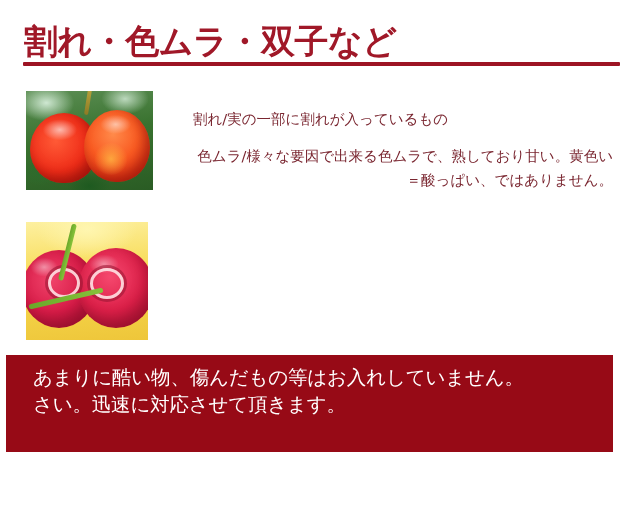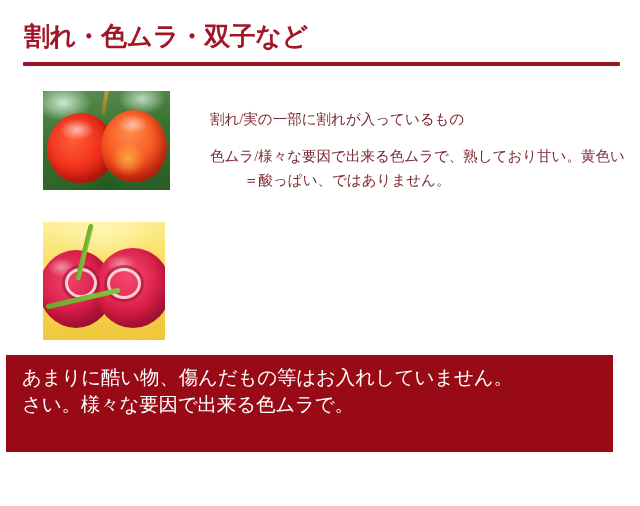--- a/index.html
+++ b/index.html
@@ -27,45 +27,44 @@
     position: absolute;
     left: 0;
     top: 0;
     width: 640px;
     height: 70px;
   }
   .page-title {
     position: absolute;
     left: 24px;
     top: 22px;
-    font-size: 26px;
+    font-size: 34px;
     font-weight: bold;
     line-height: 1.15;
     color: #a01828;
     letter-spacing: -0.5px;
     white-space: nowrap;
   }
   .title-rule {
     position: absolute;
     left: 23px;
     top: 62px;
     width: 597px;
     height: 4px;
     background: #9d1424;
     border-radius: 1px;
   }
 
   
   .content {
     position: absolute;
-    left: 17px;
+    left: 0;
     top: 70px;
     width: 524px;
     height: 280px;
-    font-family: Liberation Serif, serif;
   }
 
   
   .photo {
     position: absolute;
     overflow: hidden;
     background: #d8d8d8;
   }
   .photo-cracked {
     left: 26px;
@@ -217,34 +216,35 @@
   .desc-item {
     color: #7a2630;
     font-size: 14.5px;
     line-height: 1.62;
     margin-bottom: 14px;
     text-indent: 0;
   }
   .desc-item.hang {
     padding-left: 34px;
     text-indent: -34px;
+    text-align: right;
   }
 
   
   .notice-banner {
     position: absolute;
     left: 6px;
     top: 355px;
     width: 607px;
     height: 97px;
     background: #970a16;
   }
   .notice-text {
     position: absolute;
-    left: 16px;
+    left: 27px;
     top: 10px;
     right: 10px;
     color: #ffffff;
     font-size: 19.5px;
     font-weight: normal;
     line-height: 1.38;
     letter-spacing: -0.2px;
   }
   .notice-text p {
     margin: 0;
@@ -283,17 +283,17 @@
     <div class="desc-col">
       <div class="desc-item">割れ/実の一部に割れが入っているもの</div>
       <div class="desc-item hang">色ムラ/様々な要因で出来る色ムラで、熟しており甘い。黄色い＝酸っぱい、ではありません。</div>
     </div>
 
   </div>
 
   <div class="notice-banner">
     <div class="notice-text">
       <p>あまりに酷い物、傷んだもの等はお入れしていません。</p>
-      <p>さい。様々な要因で出来る色ムラで。</p>
+      <p>さい。迅速に対応させて頂きます。</p>
     </div>
   </div>
 
 </div>
 
 </body></html>

